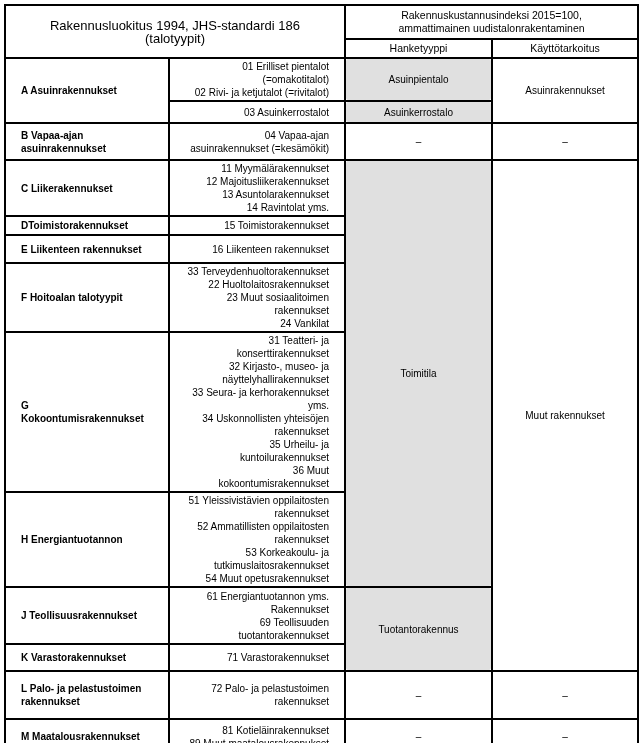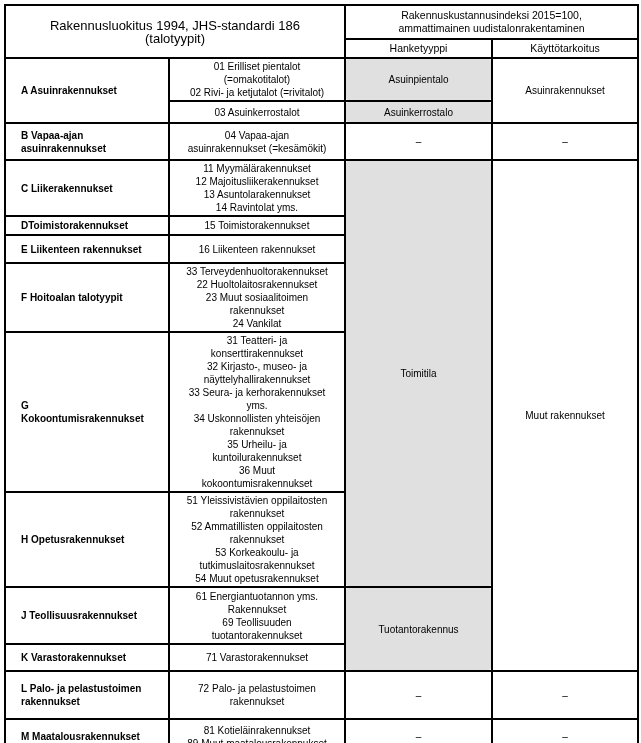--- a/index.html
+++ b/index.html
@@ -31,21 +31,21 @@
 
   
   td.c1 {
     font-weight: bold;
     text-align: left;
     font-size: 10px;
   }
   
   td.c2 {
     vertical-align: top;
-    text-align: center;
+    text-align: right;
     white-space: pre-line;
     padding-top: 2px;
   }
   
   td.c3, td.c4 {
     text-align: center;
   }
   td.gray { background: #e0e0e0; border-radius: 6px; }
 
   
@@ -139,21 +139,21 @@
       <td class="c1">G Kokoontumisrakennukset</td>
       <td class="c2">31 Teatteri- ja konserttirakennukset
 32 Kirjasto-, museo- ja näyttelyhallirakennukset
 33 Seura- ja kerhorakennukset yms.
 34 Uskonnollisten yhteisöjen rakennukset
 35 Urheilu- ja kuntoilurakennukset
 36 Muut kokoontumisrakennukset</td>
     </tr>
 
     <tr style="height:94px">
-      <td class="c1">H Opetusrakennukset</td>
+      <td class="c1">H Energiantuotannon</td>
       <td class="c2">51 Yleissivistävien oppilaitosten rakennukset
 52 Ammatillisten oppilaitosten rakennukset
 53 Korkeakoulu- ja tutkimuslaitosrakennukset
 54 Muut opetusrakennukset</td>
     </tr>
 
     <tr style="height:57px">
       <td class="c1">J Teollisuusrakennukset</td>
       <td class="c2">61 Energiantuotannon yms. Rakennukset
 69 Teollisuuden tuotantorakennukset</td>

